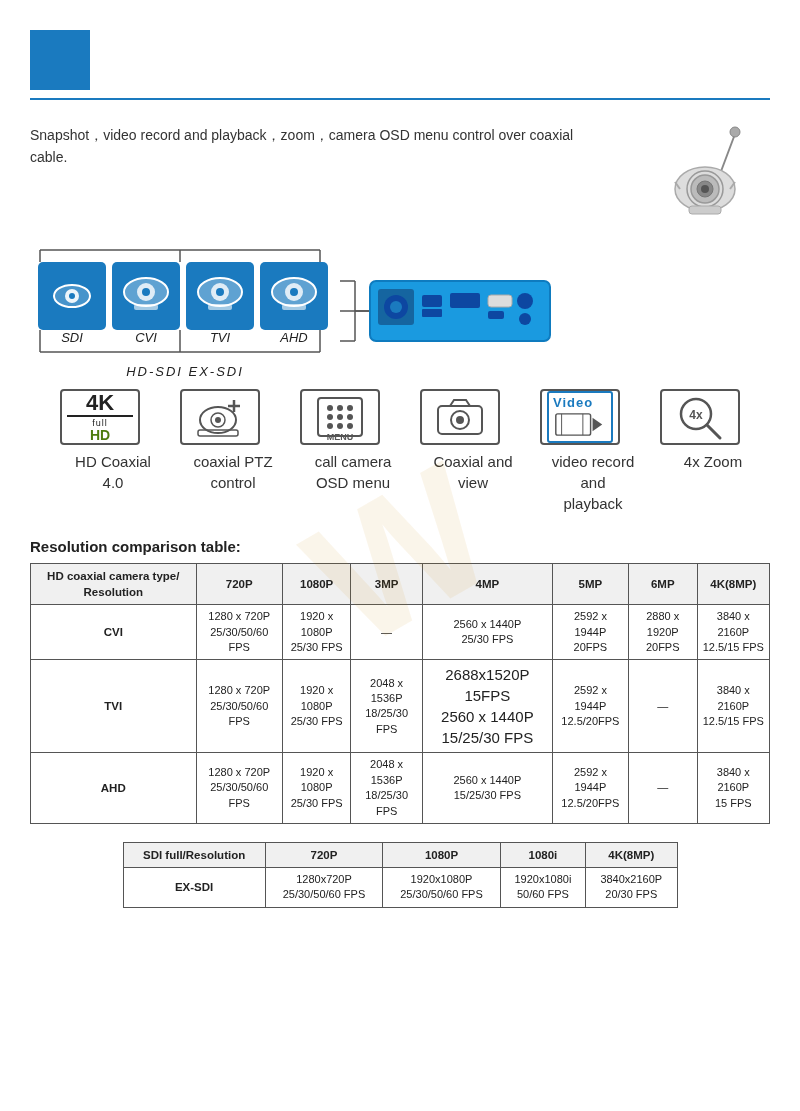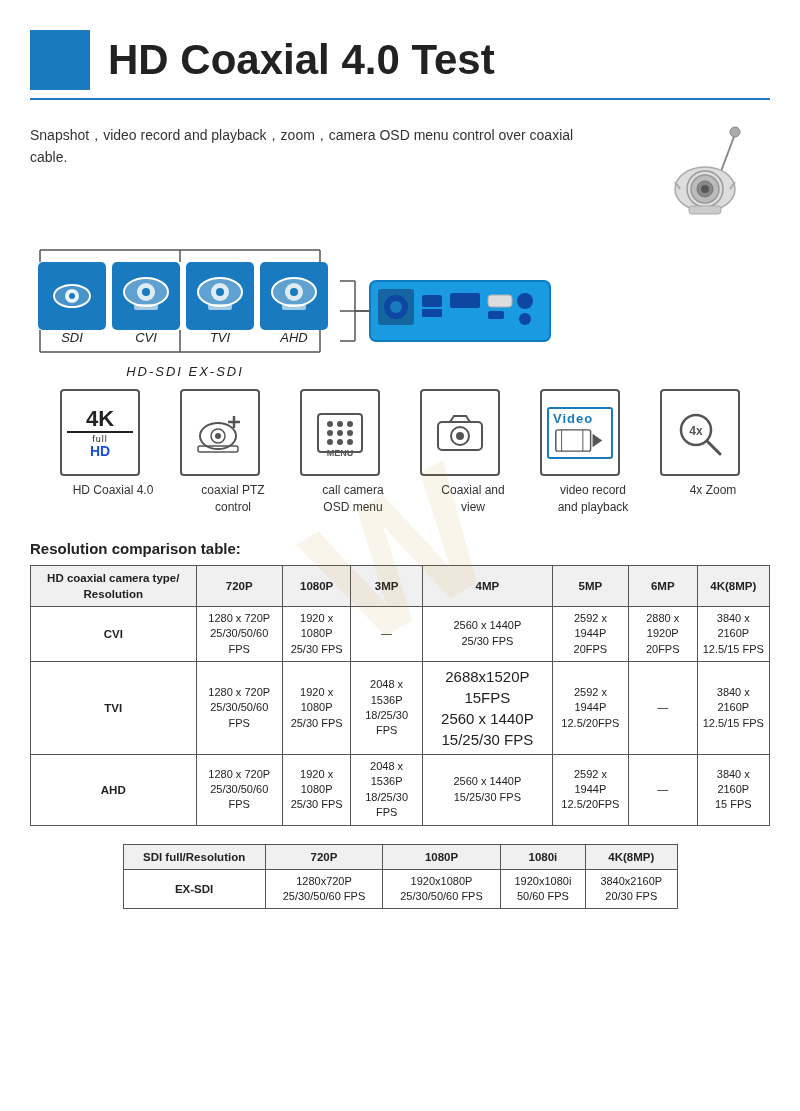--- a/index.html
+++ b/index.html
@@ -90,31 +90,31 @@
     }
     .feature-item {
       display: flex;
       flex-direction: column;
       align-items: center;
       width: 110px;
       text-align: center;
     }
     .feature-icon-box {
       width: 80px;
-      height: 87px;
+      height: 56px;
       border: 2px solid #555;
       border-radius: 4px;
       display: flex;
       align-items: center;
       justify-content: center;
       margin-bottom: 6px;
       background: #fff;
     }
     .feature-label {
-      font-size: 12px;
+      font-size: 15px;
       line-height: 1.4;
       color: #333;
       padding-left: 26px;
     }
 
     
     .badge-4k {
       display: flex;
       flex-direction: column;
       align-items: center;
@@ -129,21 +129,21 @@
       line-height: 1;
     }
     .badge-4k .full {
       font-size: 9px;
       color: #222;
       letter-spacing: 1px;
     }
     .badge-4k .hd {
       font-size: 14px;
       font-weight: bold;
-      color: #1d4ed8;
+      color: #4d7c0f;
       line-height: 1;
     }
     .badge-4k .hd-line {
       width: 100%;
       height: 2px;
       background: #222;
       margin: 1px 0;
     }
 
     
@@ -228,21 +228,20 @@
 <body>
 
 <div class="watermark">
   <span class="watermark-text">W</span>
 </div>
 
 <div class="page">
 
   <div class="header">
     <div class="header-square"></div>
-    <h1 class="header-title">HD Coaxial 4.0 Test</h1>
   </div>
 
   <div class="intro-section">
     <p class="intro-text">Snapshot，video record and playback，zoom，camera OSD menu control over coaxial cable.</p>
     <div class="ptz-camera-img">
 
       <svg class="ptz-svg" viewBox="0 0 120 100">
 
         <line x1="90" y1="10" x2="75" y2="50" stroke="#888" stroke-width="2"></line>
         <circle cx="90" cy="8" r="5" fill="#aaa" stroke="#888" stroke-width="1"></circle>

